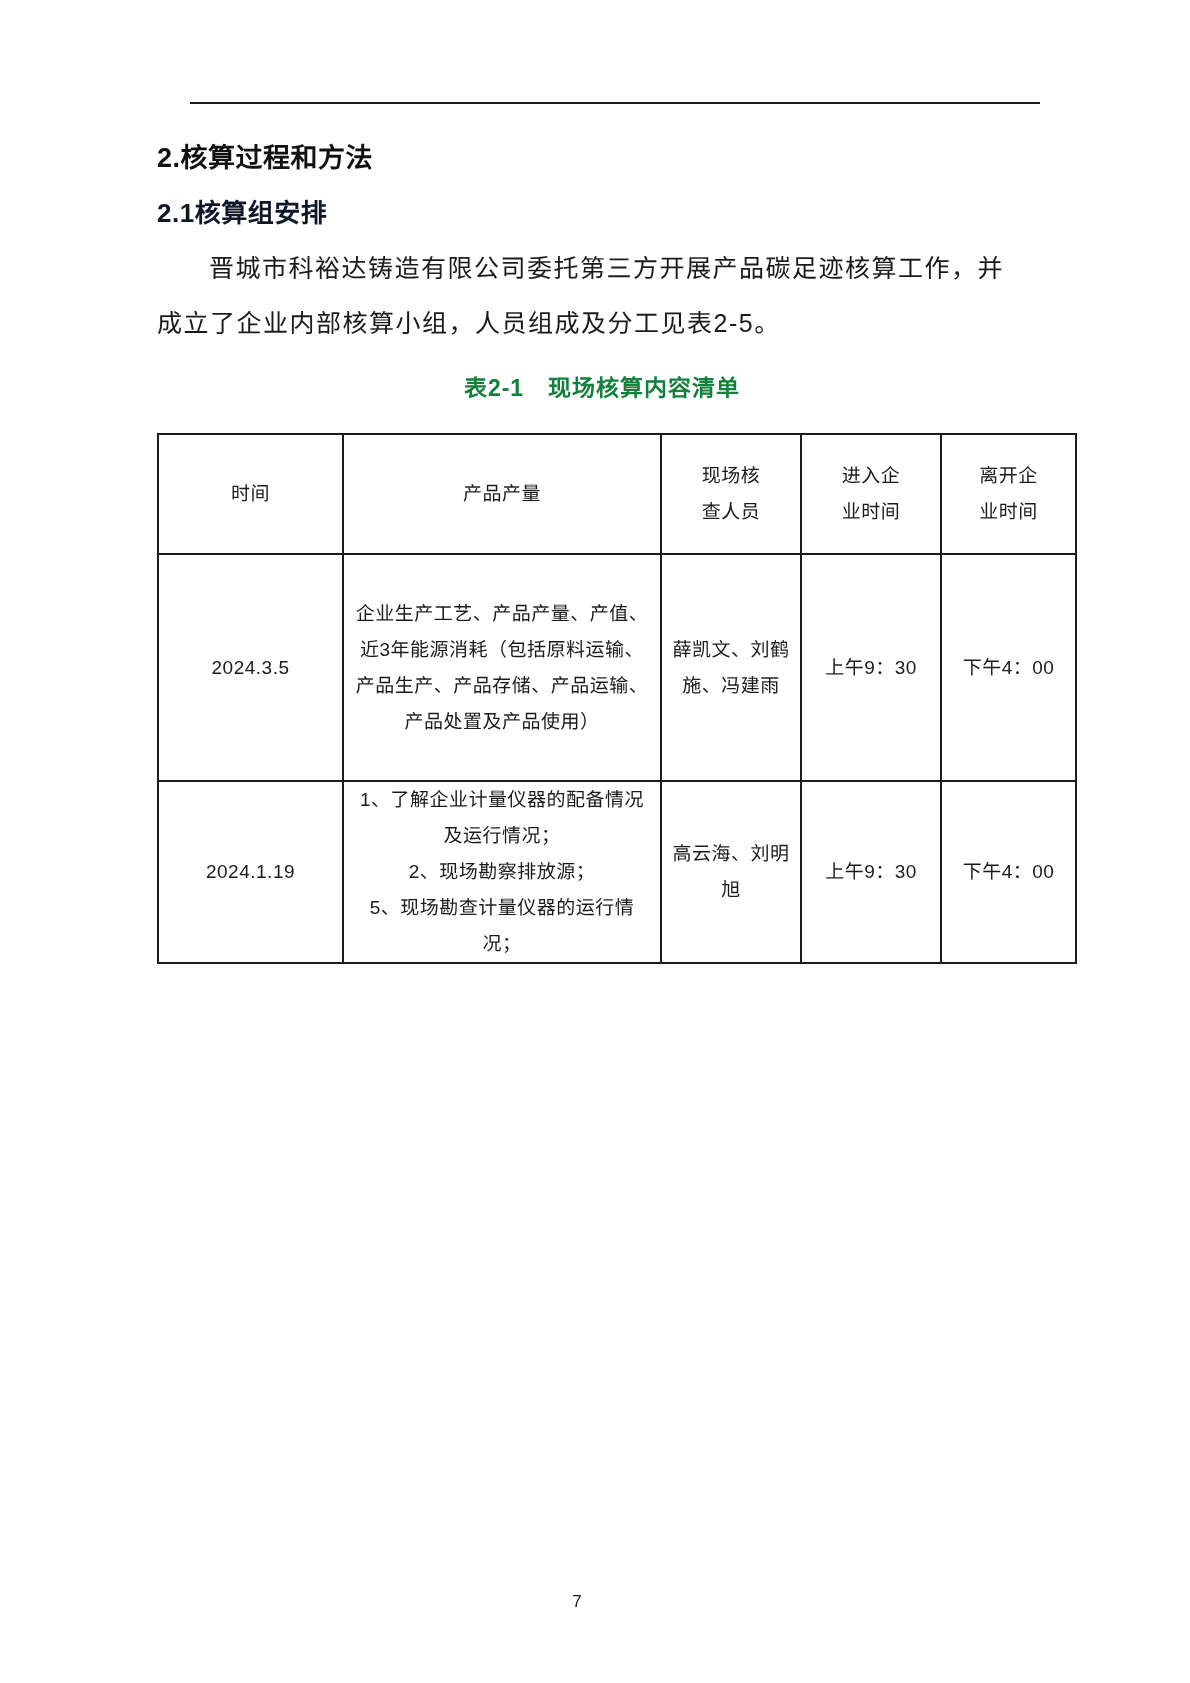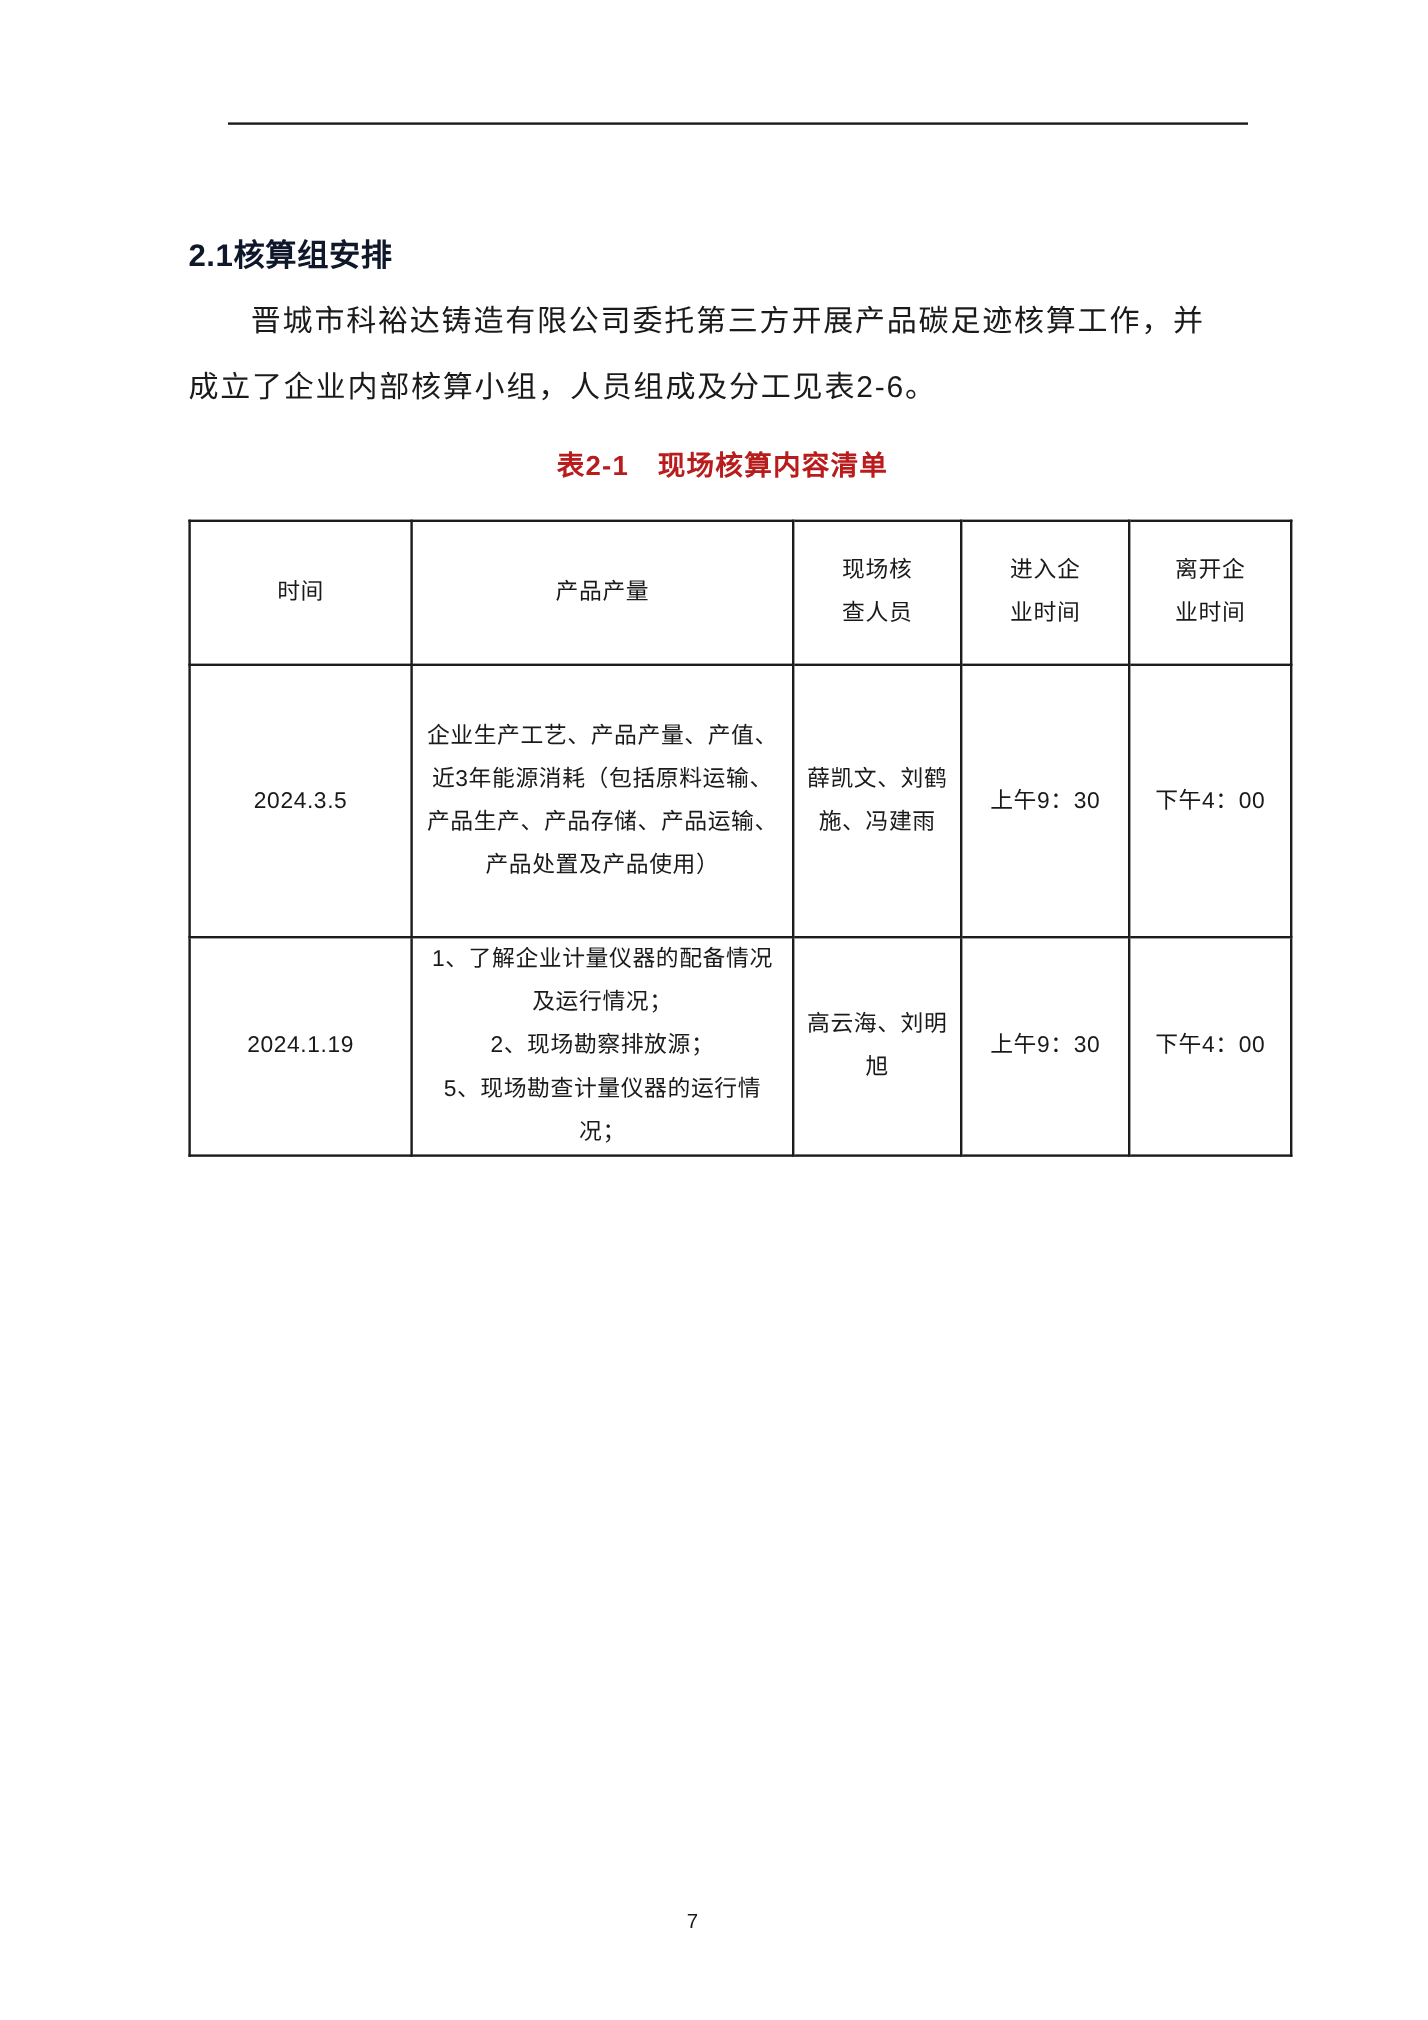--- a/index.html
+++ b/index.html
@@ -52,21 +52,21 @@
     white-space: pre-line;
     color: #1a1a1a;
   }
   .table-caption {
     position: absolute;
     top: 369px; left: 157px; width: 890px;
     text-align: center;
     font-size: 23px;
     font-weight: 700;
     letter-spacing: 1px;
-    color: #b91c1c;
+    color: #15803d;
   }
   .audit-table {
     position: absolute;
     top: 433px; left: 157px;
     width: 918px;
     border-collapse: collapse;
     table-layout: fixed;
   }
   .audit-table th, .audit-table td {
     border: 2px solid #1c1c1c;
@@ -91,24 +91,25 @@
     color: #1a1a1a;
   }
 </style>
 </head>
 <body>
 
 <div class="page">
 
   <div class="header-rule"></div>
 
+  <div class="h-section">2.核算过程和方法</div>
   <div class="h-subsection">2.1核算组安排</div>
 
   <div class="intro">晋城市科裕达铸造有限公司委托第三方开展产品碳足迹核算工作，并
-成立了企业内部核算小组，人员组成及分工见表2-6。</div>
+成立了企业内部核算小组，人员组成及分工见表2-5。</div>
 
   <div class="table-caption">表2-1　现场核算内容清单</div>
 
   <table class="audit-table">
     <colgroup>
       <col style="width:185px">
       <col style="width:318px">
       <col style="width:140px">
       <col style="width:140px">
       <col style="width:135px">

